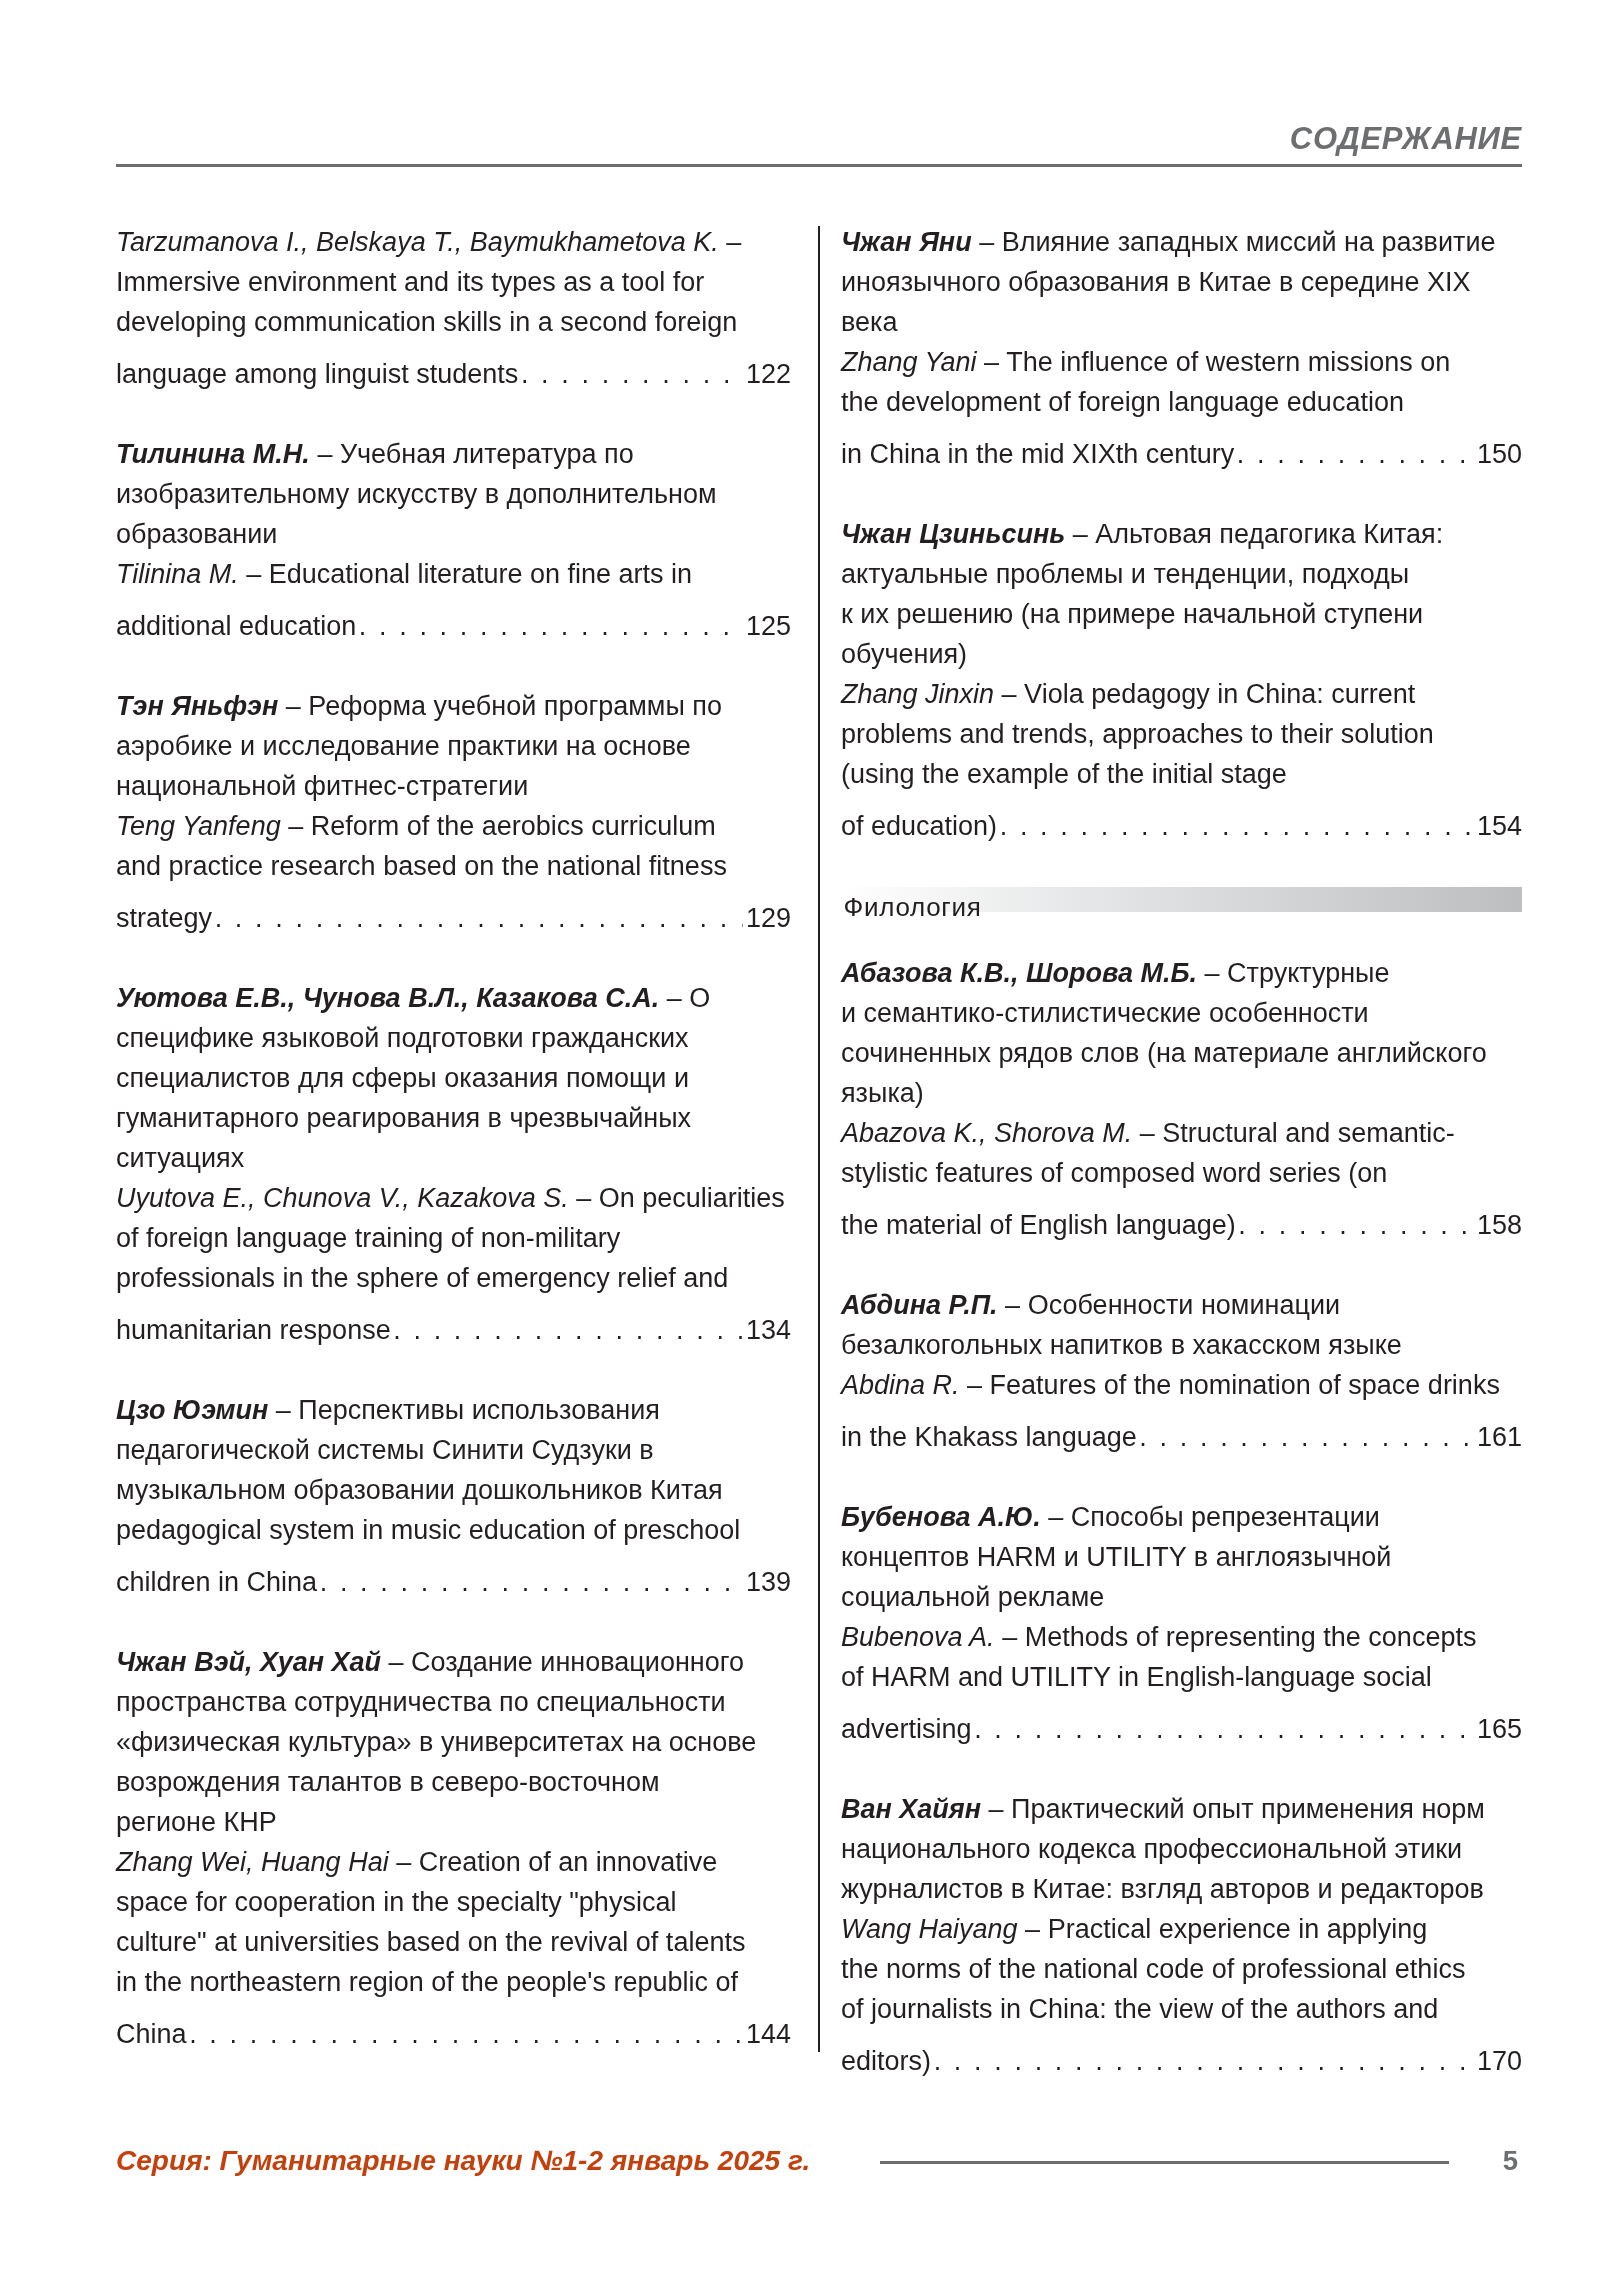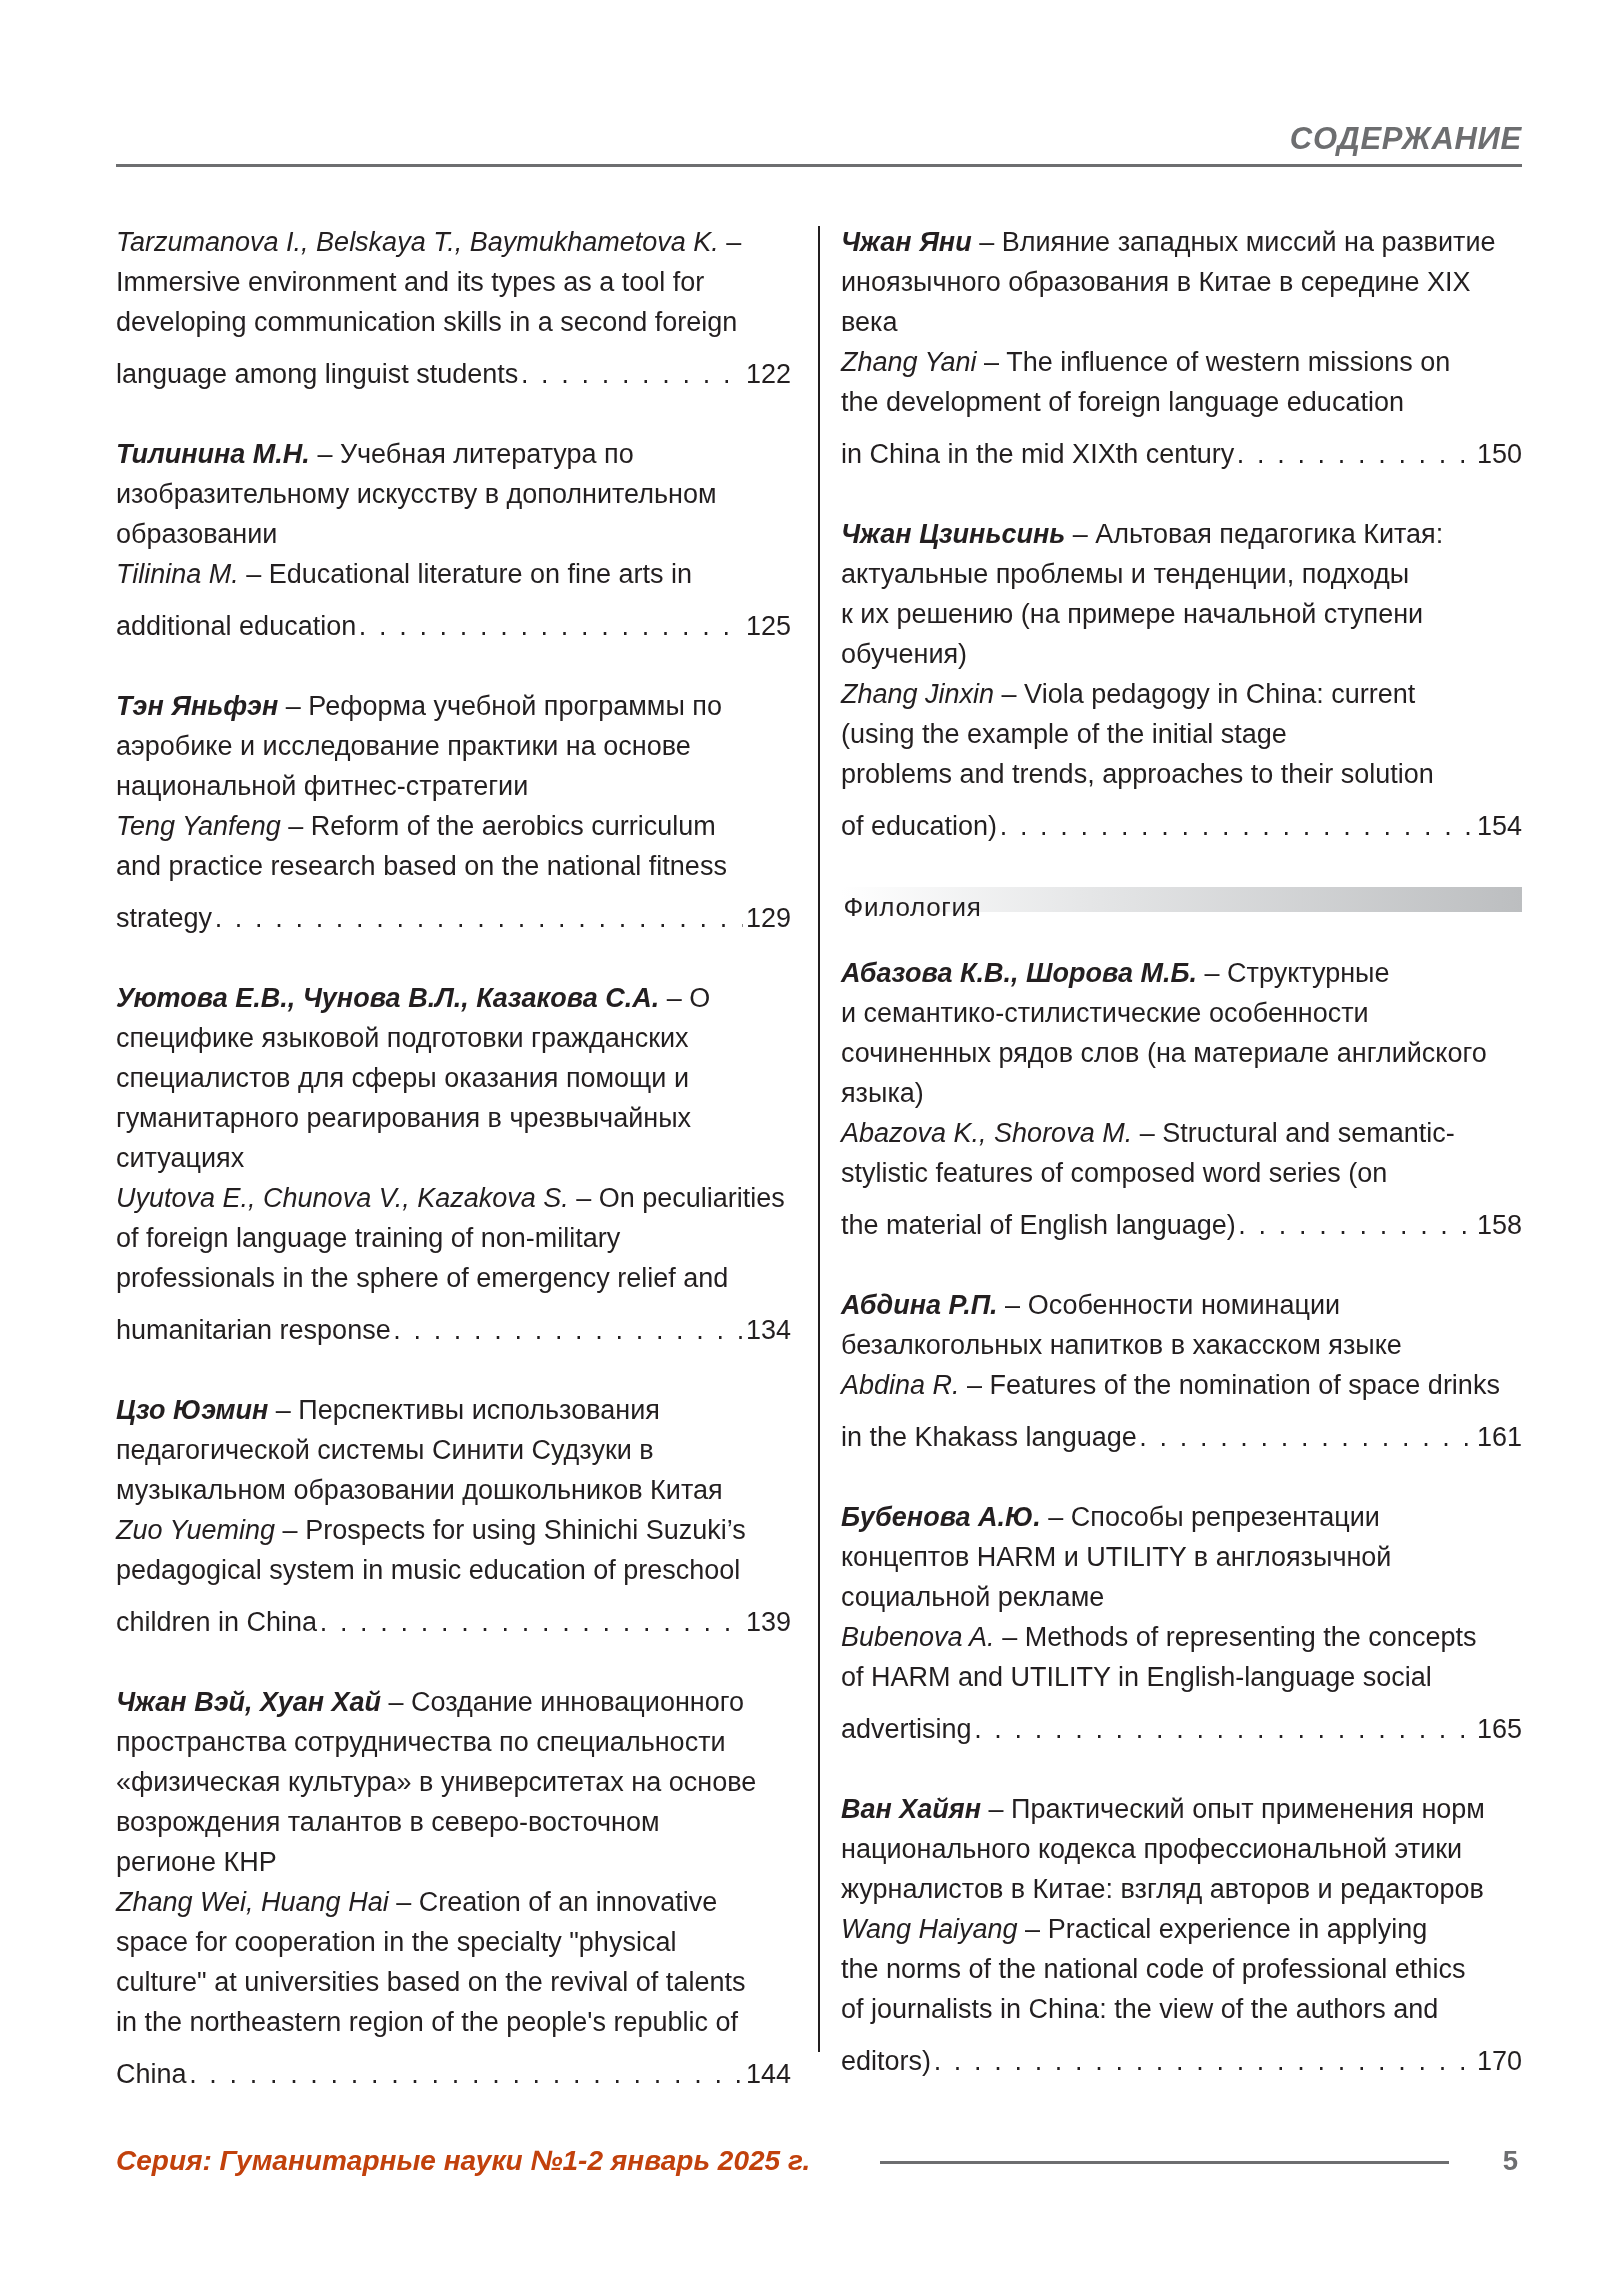--- a/index.html
+++ b/index.html
@@ -76,21 +76,20 @@
       <div class="last-line">
         <span class="txt">humanitarian response</span>
         <span class="dots"></span>
         <span class="page">134</span>
       </div>
     </div>
     <div class="entry">
       <div><span class="ru-author">Цзо Юэмин</span><span> – Перспективы использования</span></div>
       <div>педагогической системы Синити Судзуки в</div>
       <div>музыкальном образовании дошкольников Китая</div>
-      <div><span class="en-author">Zuo Yueming</span><span> – Prospects for using Shinichi Suzuki’s</span></div>
       <div>pedagogical system in music education of preschool</div>
       <div class="last-line">
         <span class="txt">children in China</span>
         <span class="dots"></span>
         <span class="page">139</span>
       </div>
     </div>
     <div class="entry">
       <div><span class="ru-author">Чжан Вэй, Хуан Хай</span><span> – Создание инновационного</span></div>
       <div>пространства сотрудничества по специальности</div>
@@ -121,22 +120,22 @@
         <span class="dots"></span>
         <span class="page">150</span>
       </div>
     </div>
     <div class="entry">
       <div><span class="ru-author">Чжан Цзиньсинь</span><span> – Альтовая педагогика Китая:</span></div>
       <div>актуальные проблемы и тенденции, подходы</div>
       <div>к их решению (на примере начальной ступени</div>
       <div>обучения)</div>
       <div><span class="en-author">Zhang Jinxin</span><span> – Viola pedagogy in China: current</span></div>
+      <div>problems and trends, approaches to their solution</div>
       <div>(using the example of the initial stage</div>
-      <div>problems and trends, approaches to their solution</div>
       <div class="last-line">
         <span class="txt">of education) </span>
         <span class="dots"></span>
         <span class="page">154</span>
       </div>
     </div>
     <div class="section-band">
       <span>Филология</span>
     </div>
     <div class="entry">

